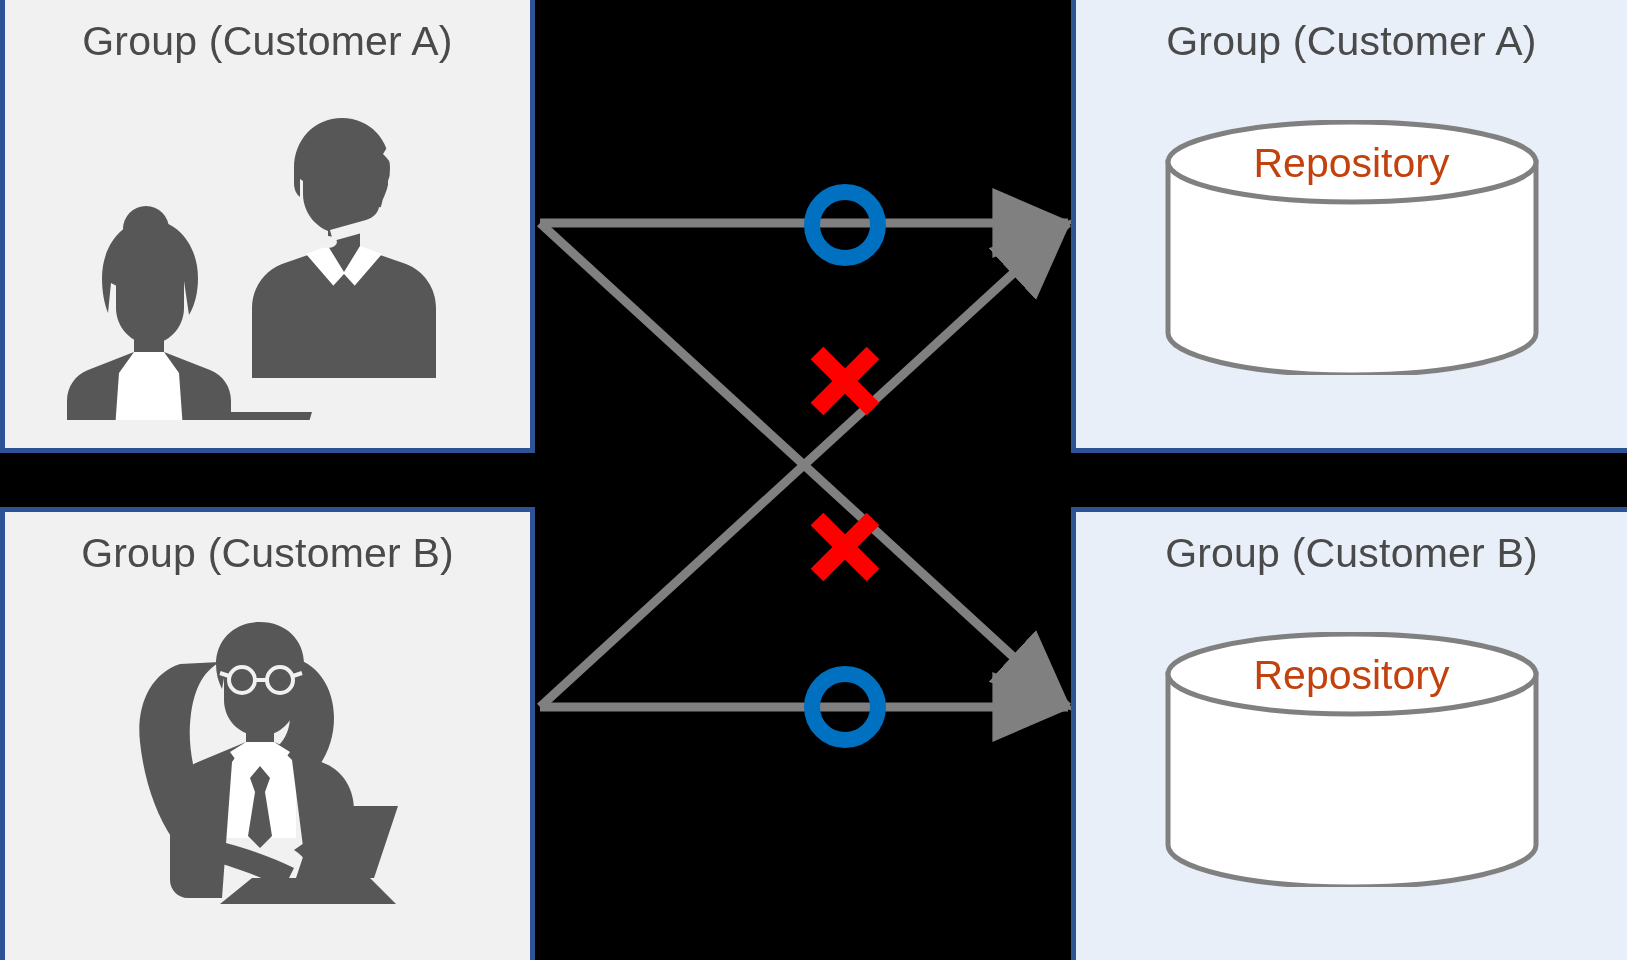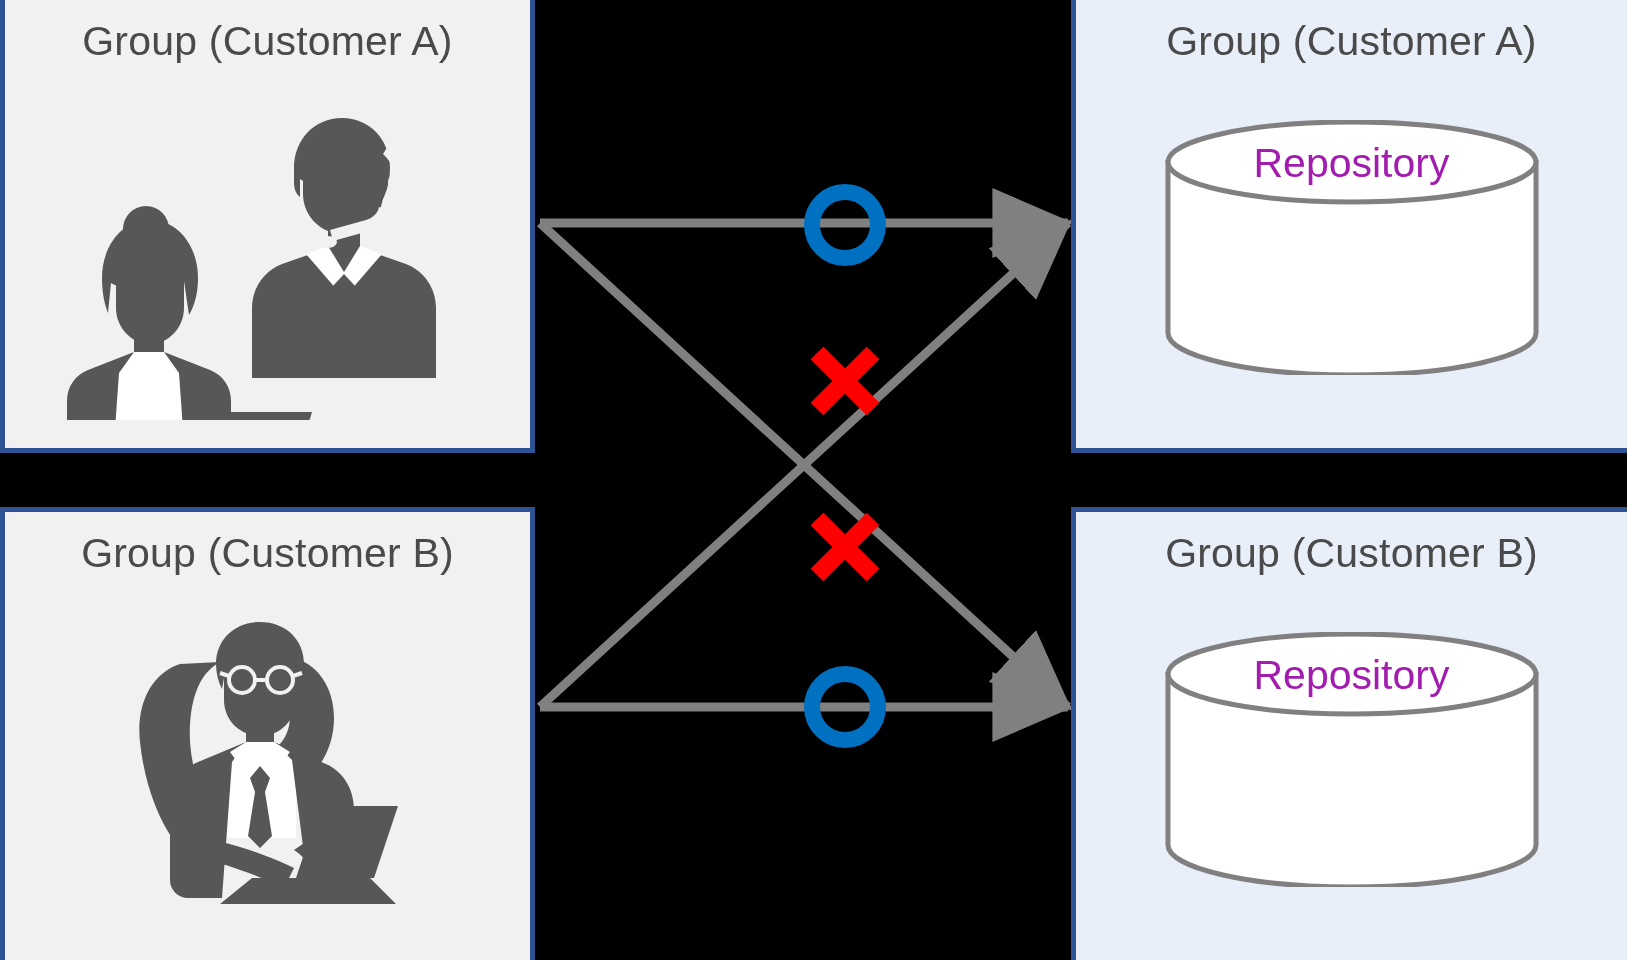--- a/index.html
+++ b/index.html
@@ -60,21 +60,21 @@
     top: 120px;
     width: 380px;
     height: 255px;
   }
   .repo-label {
     position: absolute;
     top: 20px;
     left: 0; right: 0;
     text-align: center;
     font-size: 41px;
-    color: #a21caf;
+    color: #c2410c;
     pointer-events: none;
   }
 
   
   #wiring {
     position: absolute;
     left: 0; top: 0;
     width: 1627px; height: 960px;
     pointer-events: none;
   }

